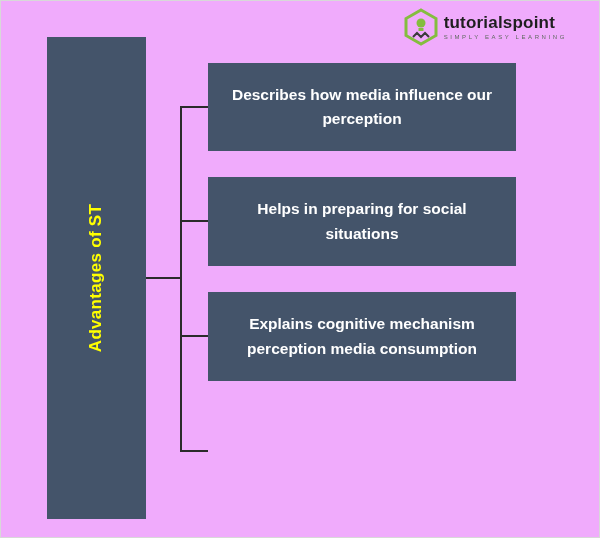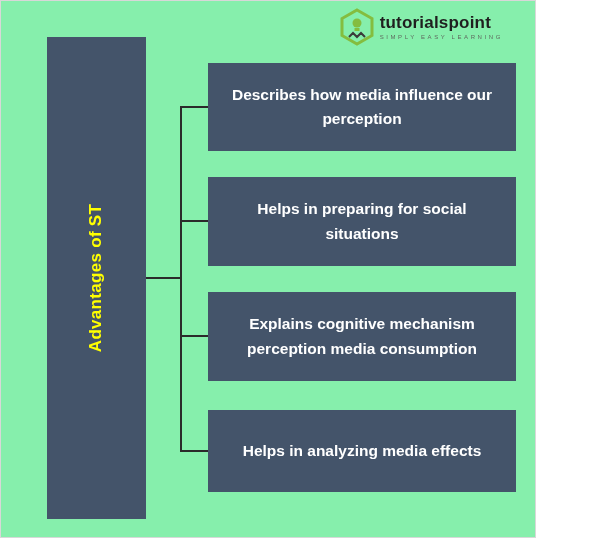--- a/index.html
+++ b/index.html
@@ -1,20 +1,20 @@
 <!DOCTYPE html>
 <html><head>
 <meta charset="utf-8">
 <style>
   html, body { margin: 0; padding: 0; background: #ffffff; }
   .canvas {
     position: relative;
-    width: 536px;
+    width: 600px;
     height: 538px;
-    background: #86efac;
+    background: #f0abfc;
     border: 1px solid #d8d8d8;
     box-sizing: border-box;
     font-family: "Liberation Sans", sans-serif;
     overflow: hidden;
   }
 
   
   .logo {
     position: absolute;
     top: 7px;
@@ -125,17 +125,14 @@
 
   <div class="item-box item-0">
     <span>Describes how media influence our perception</span>
   </div>
   <div class="item-box item-1">
     <span>Helps in preparing for social situations</span>
   </div>
   <div class="item-box item-2">
     <span>Explains cognitive mechanism perception media consumption</span>
   </div>
-  <div class="item-box item-3">
-    <span>Helps in analyzing media effects</span>
-  </div>
 
 </div>
 
 </body></html>

